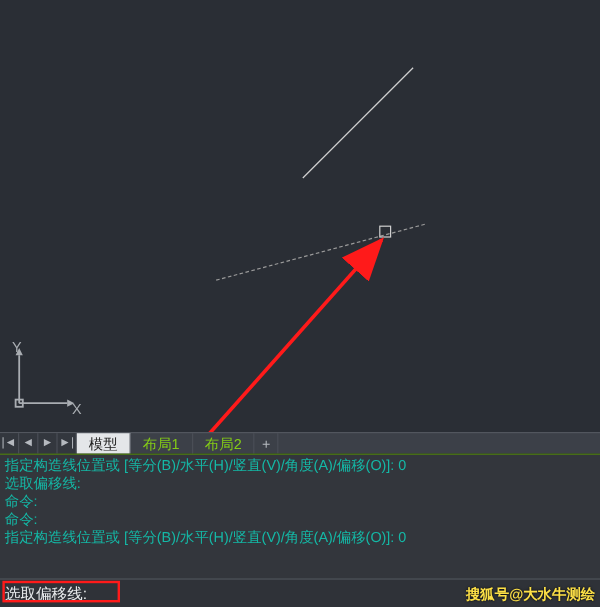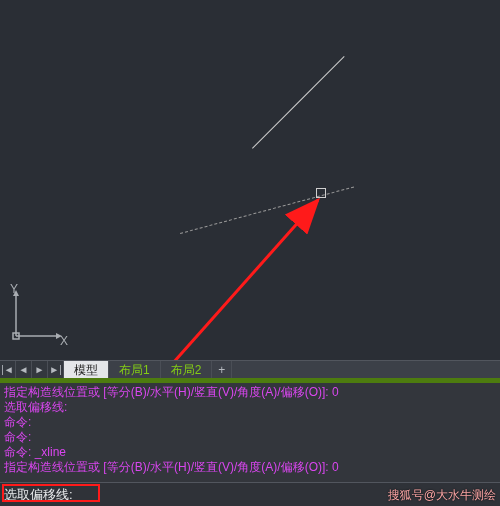--- a/index.html
+++ b/index.html
@@ -59,41 +59,42 @@
     font-size: 12px;
   }
   .tab.active { background: #e4e6e9; color: #222; }
   .tab-add {
     width: 20px; text-align: center; color: #b5b9bf; cursor: pointer;
     border-right: 1px solid #4a4e56; line-height: 18px; font-size: 12px;
   }
 
   .cmd-history {
     position: absolute; left: 0; top: 378px; width: 500px; height: 104px;
-    background: #33363c; border-top: 5px solid #4d7c0f;
+    background: #33363c; border-top: 1px solid #4d7c0f;
     padding: 2px 4px; line-height: 15px; font-size: 12px;
-    color: #d946ef; overflow: hidden;
+    color: #14b8a6; overflow: hidden;
   }
   .cmd-history .ln { white-space: nowrap; }
 
   .cmd-input-row {
     position: absolute; left: 0; top: 482px; width: 500px; height: 24px;
     background: #2f3238; border-top: 1px solid #52565e;
     display: flex; align-items: center; padding: 0 4px;
   }
   .cmd-prompt { color: #e8eaec; font-size: 13px; }
   .red-box {
     position: absolute; left: 2px; top: 484px; width: 98px; height: 18px;
     border: 2px solid #ff1a1a; pointer-events: none;
   }
 
   .watermark {
     position: absolute; right: 4px; bottom: 2px;
-    color: #fca5a5; font-size: 12px;
+    color: #fde047; font-size: 12px;
     text-shadow: 0 0 2px #000;
+    font-weight: bold;
   }
 </style>
 </head>
 <body>
 
 <div class="canvas">
   <div class="solid-line"></div>
   <div class="dashed-line"></div>
   <div class="pick-box"></div>
 
@@ -130,21 +131,20 @@
   <div class="tab">布局1</div>
   <div class="tab">布局2</div>
   <div class="tab-add">+</div>
 </div>
 
 <div class="cmd-history">
   <div class="ln">指定构造线位置或  [等分(B)/水平(H)/竖直(V)/角度(A)/偏移(O)]: 0</div>
   <div class="ln">选取偏移线:</div>
   <div class="ln">命令:</div>
   <div class="ln">命令:</div>
-  <div class="ln">命令: _xline</div>
   <div class="ln">指定构造线位置或  [等分(B)/水平(H)/竖直(V)/角度(A)/偏移(O)]: 0</div>
 
 </div>
 
 <div class="cmd-input-row">
   <span class="cmd-prompt">选取偏移线:</span>
 </div>
 <div class="red-box"></div>
 
 <div class="watermark">搜狐号@大水牛测绘</div>

